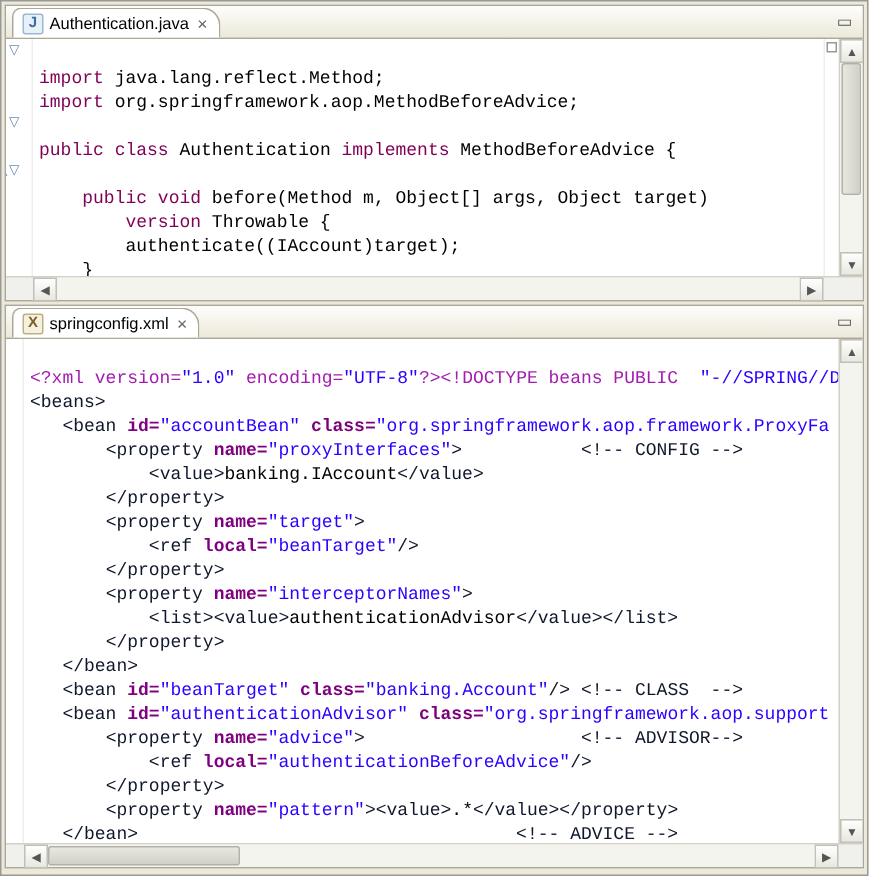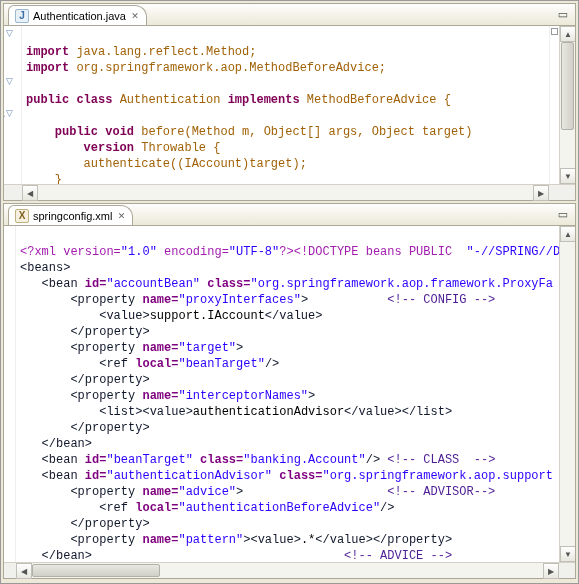--- a/index.html
+++ b/index.html
@@ -101,26 +101,26 @@
   }
   .code {
     font-family: "Courier New", monospace;
     font-size: 12px;
     line-height: 16px;
     white-space: pre;
     padding: 2px 4px;
     overflow: hidden;
     flex: 1;
   }
-  .kw { color: #7f0055; font-weight: bold; }
-  .plain { color: #a16207; font-family: Liberation Mono, monospace; }
+  .kw { color: #7f0055; font-weight: normal; }
+  .plain { color: #000000; font-family: Liberation Mono, monospace; }
   .xml-tag { color: #0f172a; }
   .xml-attr { color: #7f007f; font-weight: bold; }
   .xml-val { color: #2a00ff; }
-  .xml-comment { color: #4c1d95; }
+  .xml-comment { color: #0f172a; }
   .xml-text { color: #000; }
   .xml-decl { color: #a21caf; }
   .scrollbar-v {
     width: 16px;
     background: #f0f0ec;
     border-left: 1px solid #d4d0c8;
     display: flex;
     flex-direction: column;
     flex-shrink: 0;
   }
@@ -233,21 +233,21 @@
       <div class="toolbar-btn">▭</div>
     </div>
   </div>
   <div class="editor-body">
     <div class="gutter" style="width:12px"></div>
     <div class="code">
 <span class="xml-decl">&lt;?xml version=</span><span class="xml-val">"1.0"</span><span class="xml-decl"> encoding=</span><span class="xml-val">"UTF-8"</span><span class="xml-decl">?&gt;</span><span class="xml-decl">&lt;!DOCTYPE beans PUBLIC  </span><span class="xml-val">"-//SPRING//D</span>
 <span class="xml-tag">&lt;beans&gt;</span>
 <span>   </span><span class="xml-tag">&lt;bean</span><span class="xml-attr"> id=</span><span class="xml-val">"accountBean"</span><span class="xml-attr"> class=</span><span class="xml-val">"org.springframework.aop.framework.ProxyFa</span>
 <span>       </span><span class="xml-tag">&lt;property</span><span class="xml-attr"> name=</span><span class="xml-val">"proxyInterfaces"</span><span class="xml-tag">&gt;</span>           <span class="xml-comment">&lt;!-- CONFIG --&gt;</span>
-<span>           </span><span class="xml-tag">&lt;value&gt;</span><span class="xml-text">support.IAccount</span><span class="xml-tag">&lt;/value&gt;</span>
+<span>           </span><span class="xml-tag">&lt;value&gt;</span><span class="xml-text">banking.IAccount</span><span class="xml-tag">&lt;/value&gt;</span>
 <span>       </span><span class="xml-tag">&lt;/property&gt;</span>
 <span>       </span><span class="xml-tag">&lt;property</span><span class="xml-attr"> name=</span><span class="xml-val">"target"</span><span class="xml-tag">&gt;</span>
 <span>           </span><span class="xml-tag">&lt;ref</span><span class="xml-attr"> local=</span><span class="xml-val">"beanTarget"</span><span class="xml-tag">/&gt;</span>
 <span>       </span><span class="xml-tag">&lt;/property&gt;</span>
 <span>       </span><span class="xml-tag">&lt;property</span><span class="xml-attr"> name=</span><span class="xml-val">"interceptorNames"</span><span class="xml-tag">&gt;</span>
 <span>           </span><span class="xml-tag">&lt;list&gt;</span><span class="xml-tag">&lt;value&gt;</span><span class="xml-text">authenticationAdvisor</span><span class="xml-tag">&lt;/value&gt;</span><span class="xml-tag">&lt;/list&gt;</span>
 <span>       </span><span class="xml-tag">&lt;/property&gt;</span>
 <span>   </span><span class="xml-tag">&lt;/bean&gt;</span>
 <span>   </span><span class="xml-tag">&lt;bean</span><span class="xml-attr"> id=</span><span class="xml-val">"beanTarget"</span><span class="xml-attr"> class=</span><span class="xml-val">"banking.Account"</span><span class="xml-tag">/&gt;</span> <span class="xml-comment">&lt;!-- CLASS  --&gt;</span>
 <span>   </span><span class="xml-tag">&lt;bean</span><span class="xml-attr"> id=</span><span class="xml-val">"authenticationAdvisor"</span><span class="xml-attr"> class=</span><span class="xml-val">"org.springframework.aop.support</span>

